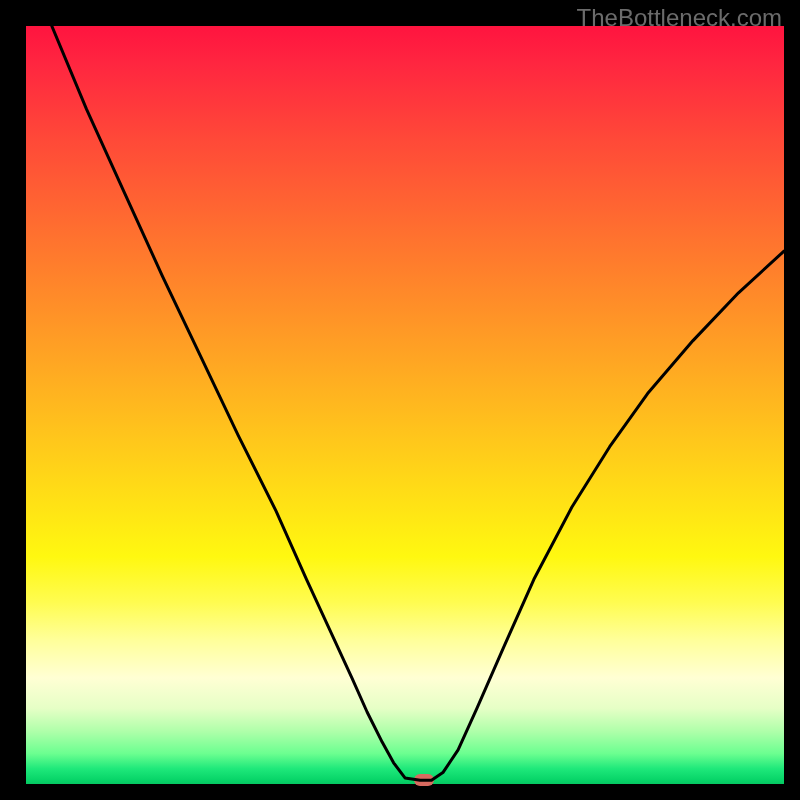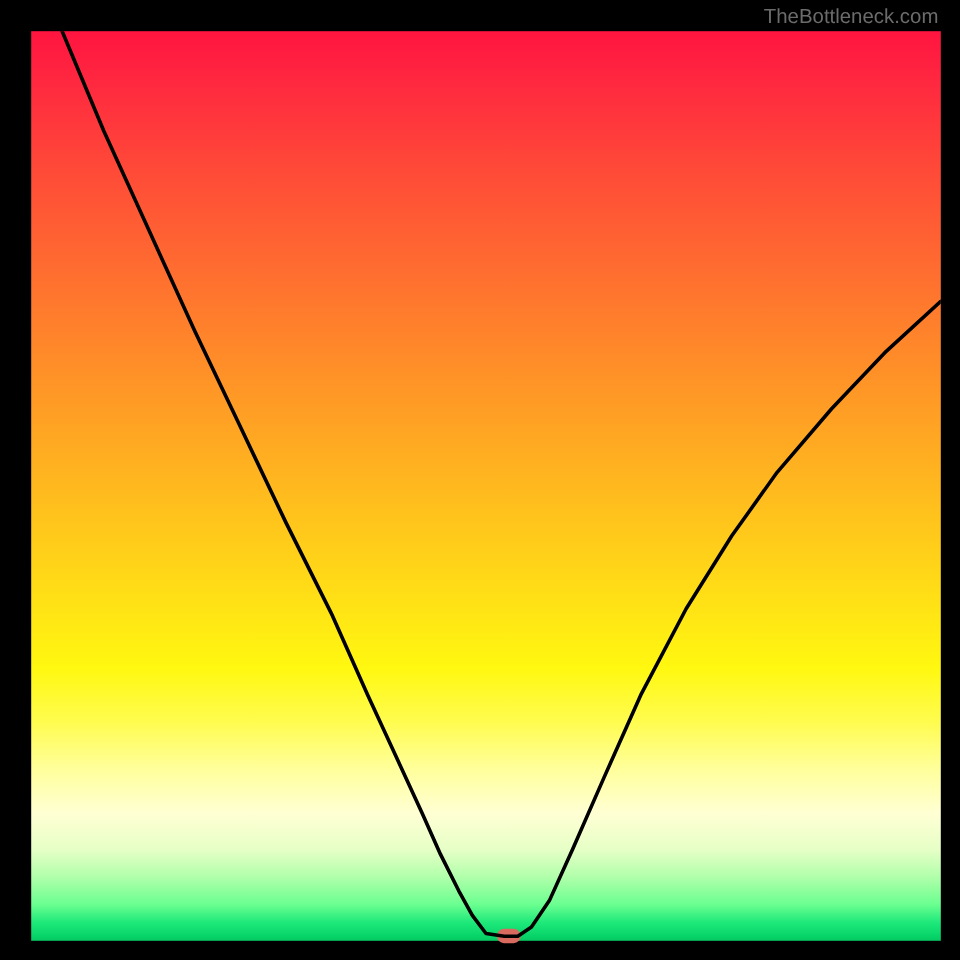--- a/index.html
+++ b/index.html
@@ -9,21 +9,21 @@
     height: 800px;
     background: #000;
     position: relative;
     font-family: Arial, sans-serif;
   }
   .watermark {
     position: absolute;
     top: 4px;
     right: 18px;
     color: #6b6b6b;
-    font-size: 17px;
+    font-size: 24px;
     font-weight: normal;
     z-index: 10;
   }
   .plot {
     position: absolute;
     left: 26px;
     top: 26px;
     width: 758px;
     height: 758px;
   }

